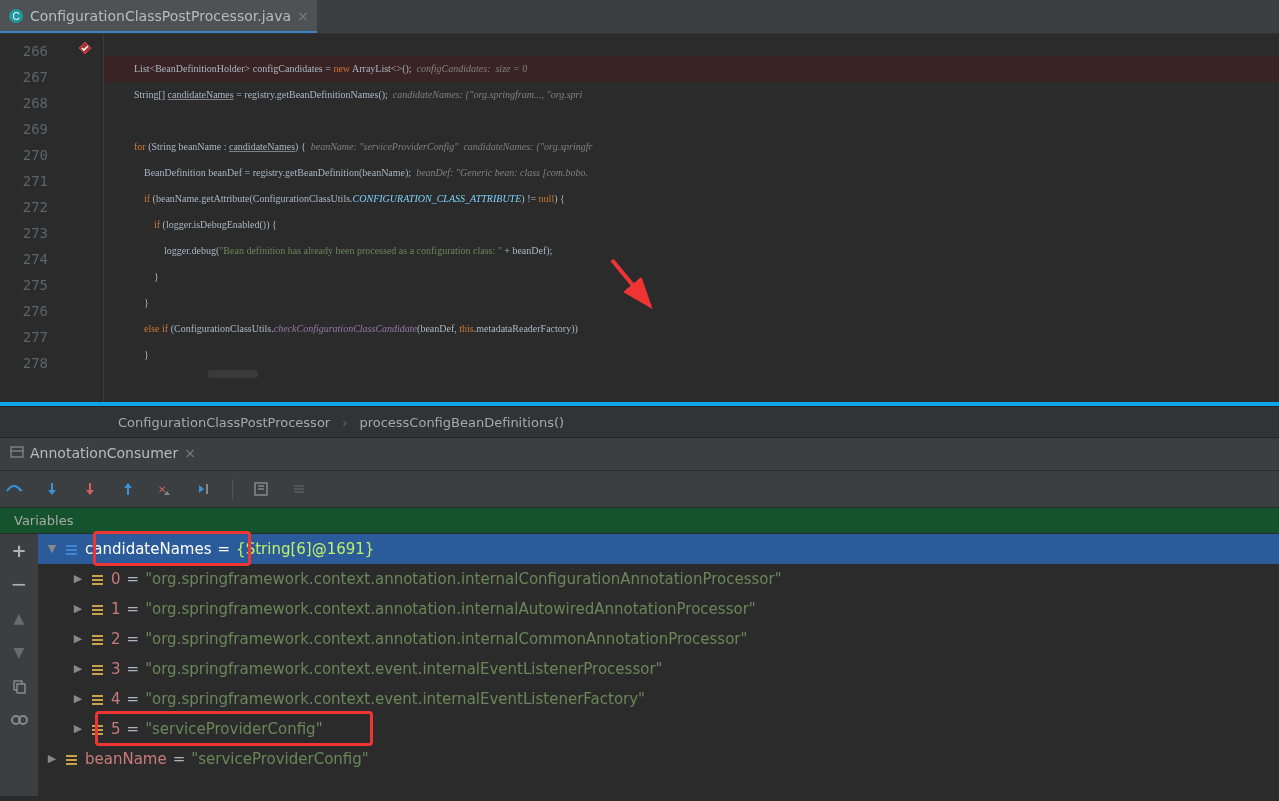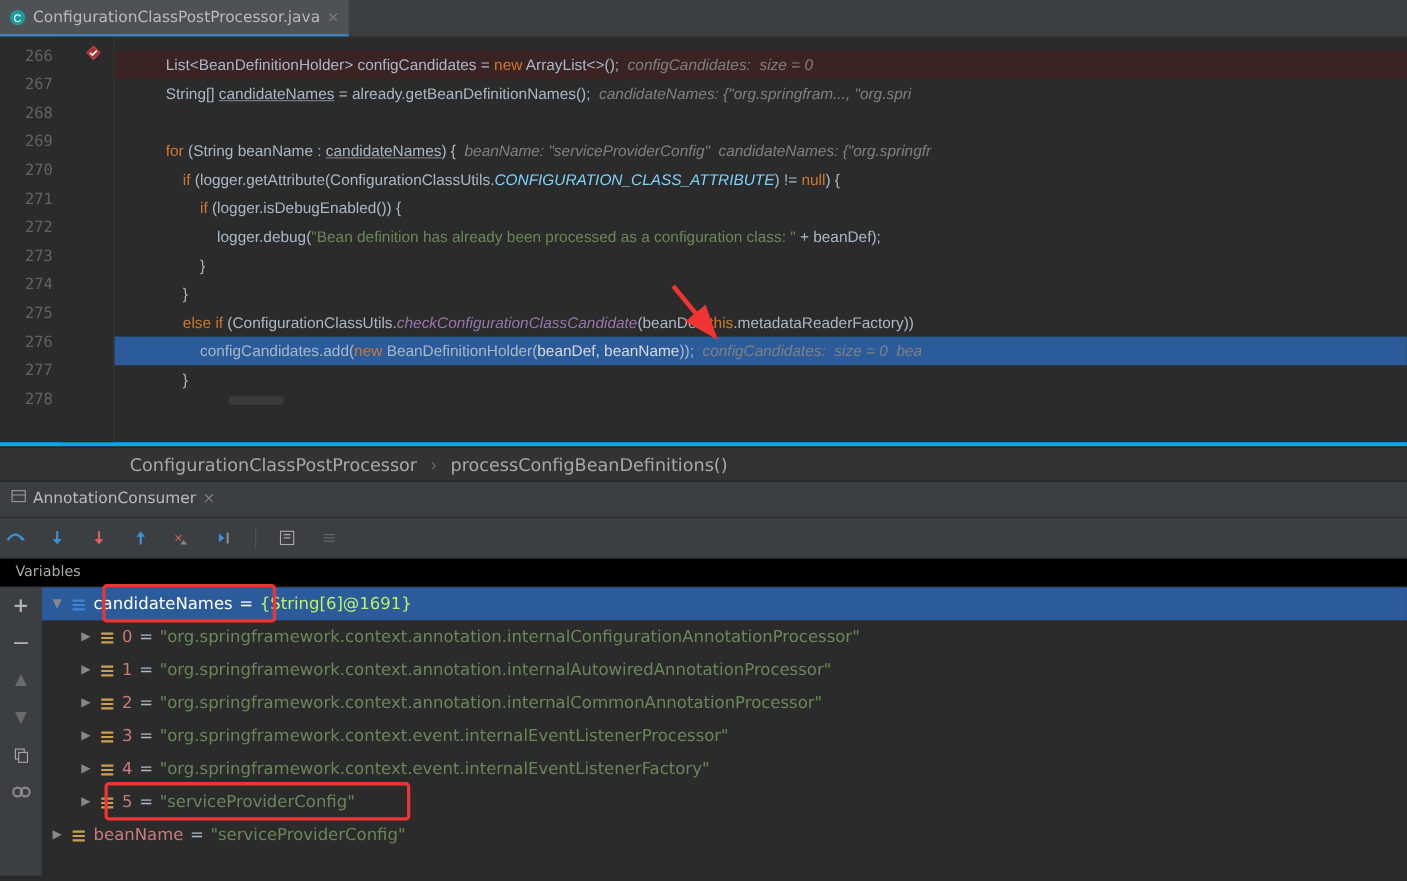--- a/index.html
+++ b/index.html
@@ -38,21 +38,21 @@
 
   
   .editor-area {
     display: flex;
     height: 372px;
     background: #2b2b2b;
     border-bottom: 4px solid #0ea5e9;
   }
   .gutter { width: 54px; text-align: right; color: #606366; font-family: Consolas, monospace; font-size: 14px; line-height: 26px; padding-right: 6px; padding-top: 4px; }
   .fold-gutter { width: 50px; background: #2b2b2b; border-right: 1px solid #3a3a3a; position: relative; }
-  .code-body { flex: 1; font-family: Liberation Sans, sans-serif; font-size: 14px; line-height: 26px; padding-top: 12px; overflow: hidden; position: relative; }
+  .code-body { flex: 1; font-family: Liberation Serif, serif; font-size: 10px; line-height: 26px; padding-top: 22px; overflow: hidden; position: relative; }
   .line { white-space: pre; height: 26px; position: relative; }
   .line.first-hl { background: #3a2323; }
   .line.selected { background: #2b5b9b; }
   .ln { display: block; height: 26px; }
 
   .kw { color: #cc7832; }
   .string { color: #6a8759; }
   .underline { text-decoration: underline; text-decoration-color: #808080; }
   .fieldItalic { color: #9876aa; font-style: italic; }
   .hint { color: #808080; font-style: italic; }
@@ -63,21 +63,21 @@
 
   
   .breadcrumb {
     background: #313335;
     height: 32px;
     display: flex;
     align-items: center;
     padding-left: 118px;
     gap: 12px;
     color: #a9a9a9;
-    font-size: 16px;
+    font-size: 13px;
     border-top: 1px solid #222;
     border-bottom: 1px solid #222;
   }
   .breadcrumb .sep { color: #6a6a6a; }
 
   
   .debug-tab-bar {
     background: #3c3f41;
     height: 33px;
     display: flex;
@@ -102,21 +102,21 @@
     display: flex;
     align-items: center;
     border-bottom: 1px solid #2b2b2b;
     padding-left: 4px;
     gap: 18px;
   }
   .tbtn { width: 20px; height: 20px; display: flex; align-items: center; justify-content: center; cursor: pointer; }
 
   
   .var-header {
-    background: #000000;
+    background: #14532d;
     height: 26px;
     display: flex;
     align-items: center;
     padding-left: 14px;
     color: #a9a9a9;
     font-size: 13px;
     border-bottom: 1px solid #2a2a2a;
   }
   .var-body {
     display: flex;
@@ -201,30 +201,30 @@
   <div class="fold-gutter">
     <span style="position:absolute;left:24px;top:7px;">
       <svg width="14" height="14" viewBox="0 0 14 14">
           <path d="M7 1 L13 7 L7 13 L1 7 Z" fill="#a83232" stroke="#c04747" stroke-width="1"></path>
           <path d="M4 7 L6 9 L10 5" stroke="#fff" stroke-width="1.6" fill="none"></path>
         </svg>
     </span>
   </div>
   <div class="code-body">
     <div class="line first-hl"><span>            </span><span>List&lt;BeanDefinitionHolder&gt; configCandidates = </span><span class="kw">new</span><span> ArrayList&lt;&gt;();</span><span class="hint">  configCandidates:  size = 0</span></div>
-    <div class="line"><span>            </span><span>String[] </span><span class="underline">candidateNames</span><span> = already.getBeanDefinitionNames();</span><span class="hint">  candidateNames: {"org.springfram..., "org.spri</span></div>
+    <div class="line"><span>            </span><span>String[] </span><span class="underline">candidateNames</span><span> = registry.getBeanDefinitionNames();</span><span class="hint">  candidateNames: {"org.springfram..., "org.spri</span></div>
     <div class="line"></div>
     <div class="line"><span>            </span><span class="kw">for</span><span> (String beanName : </span><span class="underline">candidateNames</span><span>) {</span><span class="hint">  beanName: "serviceProviderConfig"  candidateNames: {"org.springfr</span></div>
-    <div class="line"><span>                </span><span class="kw">if</span><span> (logger.getAttribute(ConfigurationClassUtils.</span><span class="constant">CONFIGURATION_CLASS_ATTRIBUTE</span><span>) != </span><span class="kw">null</span><span>) {</span></div>
+    <div class="line"><span>                </span><span>BeanDefinition beanDef = registry.getBeanDefinition(beanName);</span><span class="hint">  beanDef: "Generic bean: class [com.bobo.</span></div>
+    <div class="line"><span>                </span><span class="kw">if</span><span> (beanName.getAttribute(ConfigurationClassUtils.</span><span class="constant">CONFIGURATION_CLASS_ATTRIBUTE</span><span>) != </span><span class="kw">null</span><span>) {</span></div>
     <div class="line"><span>                    </span><span class="kw">if</span><span> (logger.isDebugEnabled()) {</span></div>
     <div class="line"><span>                        </span><span>logger.debug(</span><span class="string">"Bean definition has already been processed as a configuration class: "</span><span> + beanDef);</span></div>
     <div class="line"><span>                    </span><span>}</span></div>
     <div class="line"><span>                </span><span>}</span></div>
     <div class="line"><span>                </span><span class="kw">else if</span><span> (ConfigurationClassUtils.</span><span class="fieldItalic">checkConfigurationClassCandidate</span><span>(beanDef, </span><span class="kw">this</span><span>.metadataReaderFactory)) </span></div>
-    <div class="line selected"><span>                    </span><span>configCandidates.add(</span><span class="kw">new</span><span> BeanDefinitionHolder(</span><span style="color:#d8d8d8">beanDef, beanName</span><span>));</span><span class="hint">  configCandidates:  size = 0  bea</span></div>
     <div class="line"><span>                </span><span>}</span></div>
     <div class="h-scroll"></div>
   </div>
 </div>
 
 <svg class="red-arrow" style="left:600px;top:250px;width:80px;height:80px;">
   <defs>
       <marker id="ah" markerWidth="10" markerHeight="10" refX="7" refY="3" orient="auto">
         <path d="M0,0 L8,3 L0,6 Z" fill="#f03434"></path>
       </marker>

